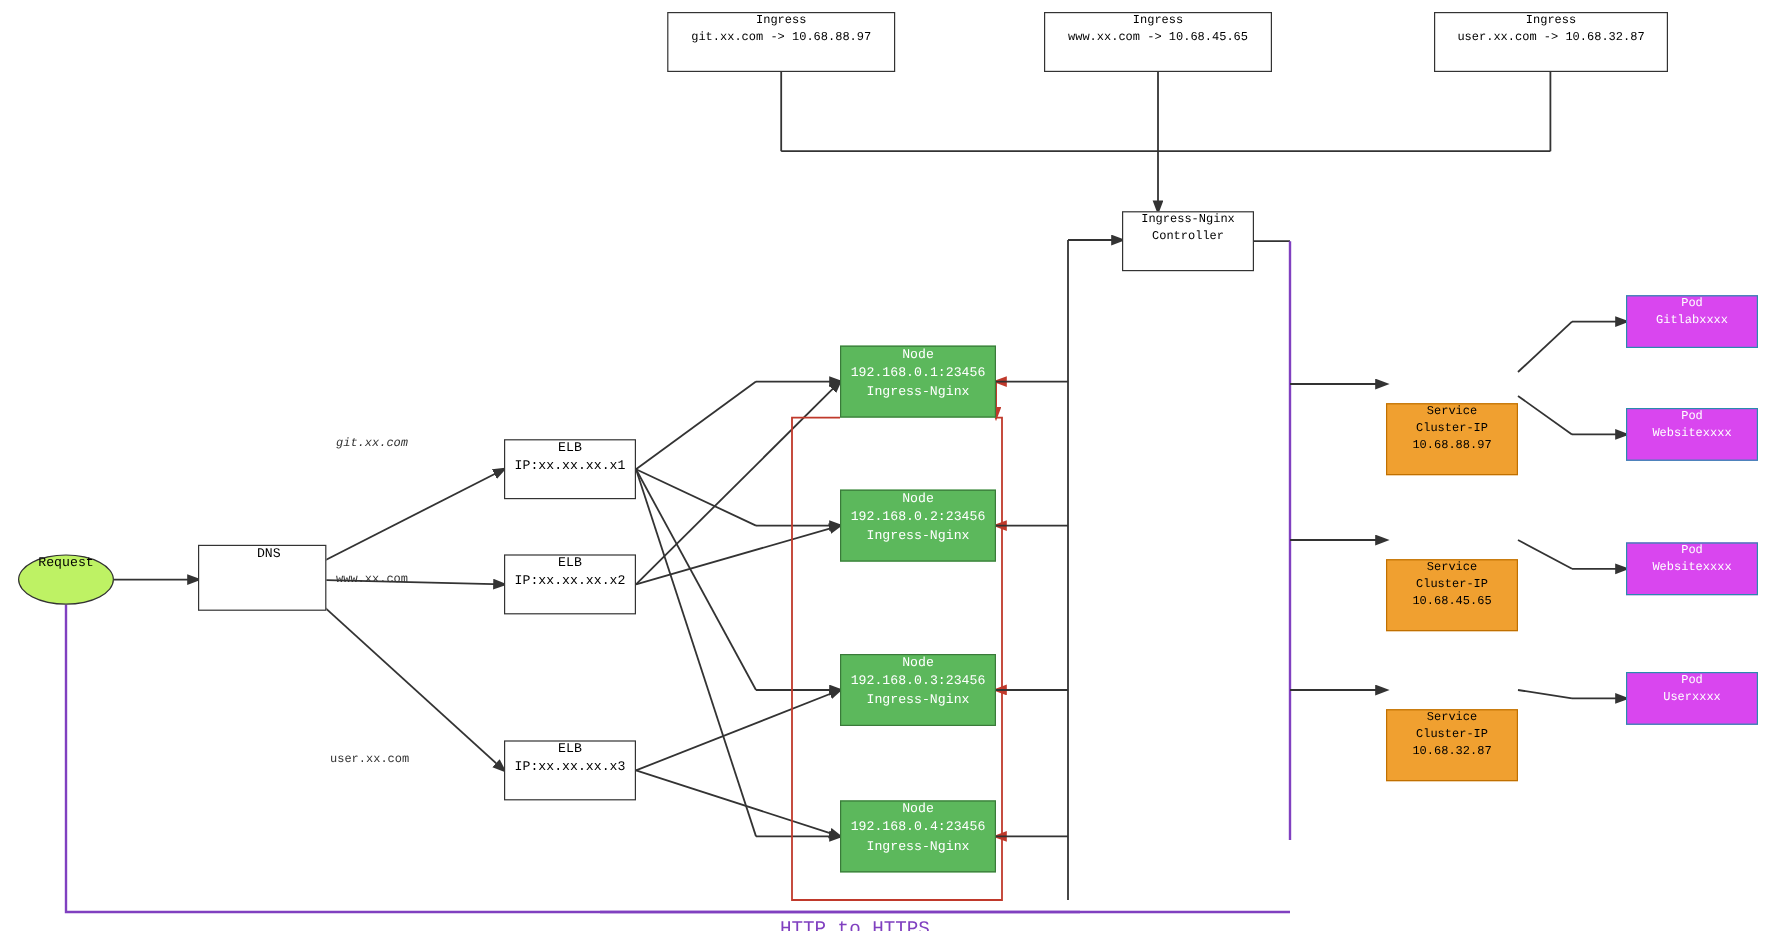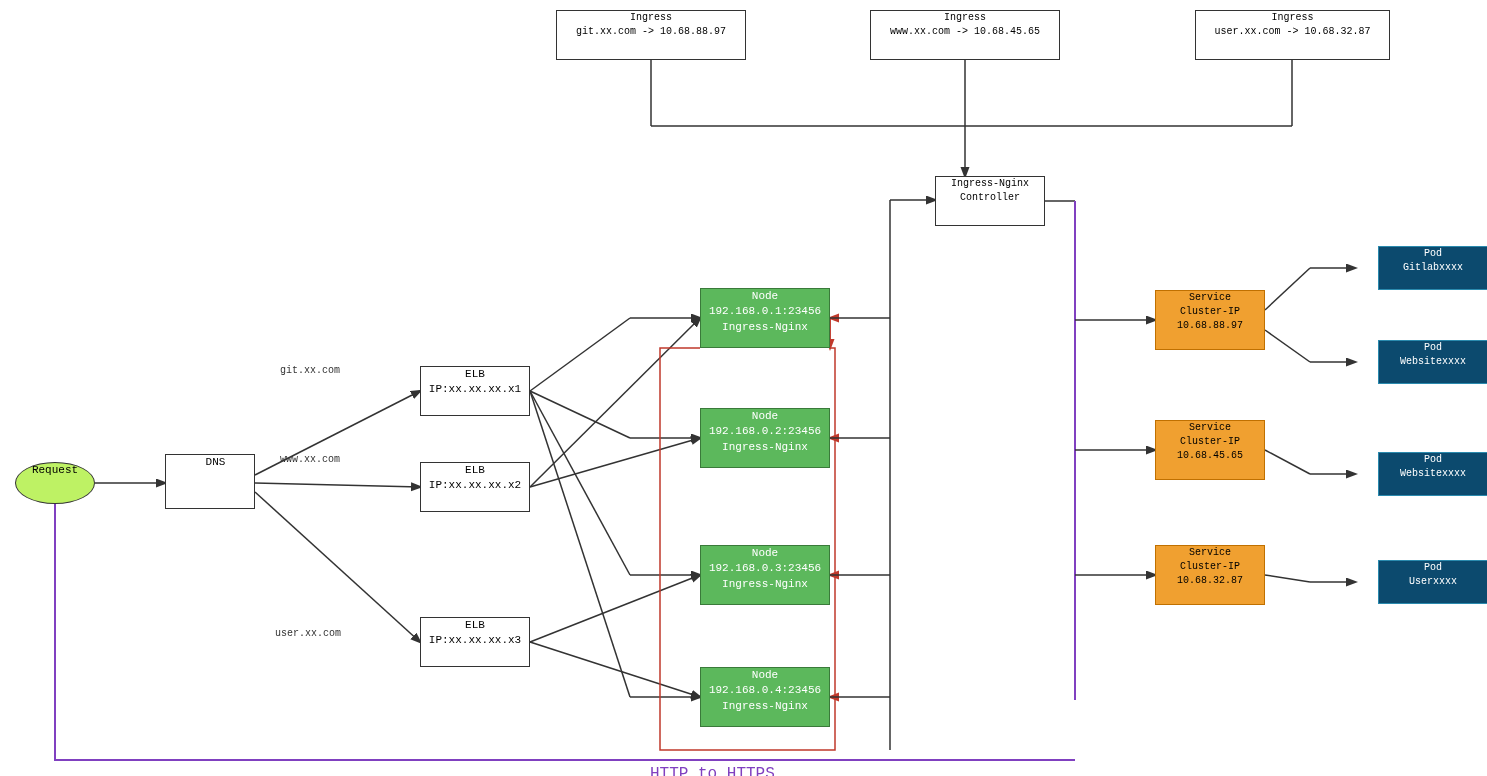--- a/index.html
+++ b/index.html
@@ -29,26 +29,26 @@
     }
     .node-green {
       background: #5cb85c;
       color: #fff;
       border: 1.5px solid #3a7a3a;
     }
     .node-orange {
       background: #f0a030;
       color: #000;
       border: 1.5px solid #c07000;
+      margin-top: 46px;
     }
     .node-blue {
-      background: #0c4a6e;
+      background: #d946ef;
       color: #fff;
       border: 1.5px solid #2a8aae;
-      margin-left: 23px;
     }
     .node-ellipse {
       border: 1.5px solid #333;
       background: #bef264;
       border-radius: 50%;
     }
     svg.lines {
       position: absolute;
       top: 0; left: 0;
       width: 1487px;
@@ -149,26 +149,26 @@
       <marker id="arrowpurple" markerWidth="8" markerHeight="8" refX="6" refY="3" orient="auto">
         <path d="M0,0 L0,6 L8,3 z" fill="#8040c0"></path>
       </marker>
     </defs>
   </svg>
 
   <div class="node node-ellipse" style="left:15px; top:462px; width:80px; height:42px;">
     <span>Request</span>
   </div>
 
-  <div class="node node-rect" style="left:165px; top:454px; width:90px; height:55px;padding-left:11px;">
+  <div class="node node-rect" style="left:165px; top:454px; width:107px; height:55px;padding-left:11px;">
     <span>DNS</span>
   </div>
 
-  <div class="label-text" style="left:280px; top:365px;">git.xx.com</div>
-  <div class="label-text" style="left:280px; top:454px;">www.xx.com</div>
+  <div class="label-text" style="left:280px; top:365px;font-style:italic;">git.xx.com</div>
+  <div class="label-text" style="left:280px; top:478px;">www.xx.com</div>
   <div class="label-text" style="left:275px; top:628px;text-align:right;">user.xx.com</div>
 
   <div class="node node-rect" style="left:420px; top:366px; width:110px; height:50px;">
     <span style="white-space:pre-line;">ELB
 IP:xx.xx.xx.x1</span>
   </div>
   <div class="node node-rect" style="left:420px; top:462px; width:110px; height:50px;">
     <span style="white-space:pre-line;">ELB
 IP:xx.xx.xx.x2</span>
   </div>

